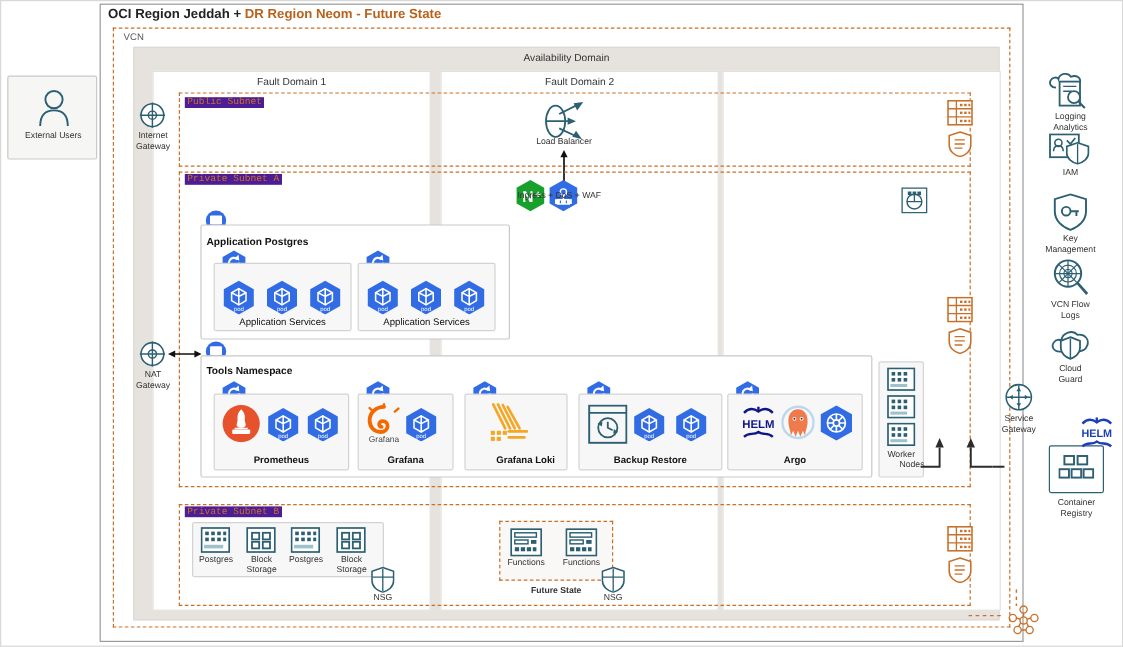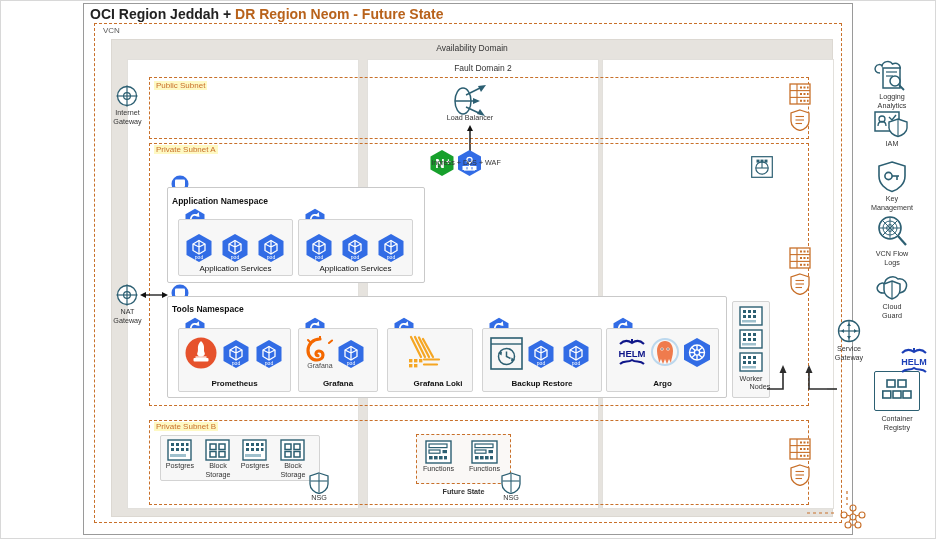--- a/index.html
+++ b/index.html
@@ -2,72 +2,80 @@
 <html><head>
 <meta charset="utf-8">
 <style>
   html,body{margin:0;padding:0;background:#ffffff;}
   body{width:936px;height:539px;font-family:"Liberation Sans",sans-serif;color:#333;overflow:hidden;}
   #root{position:relative;width:936px;height:539px;border:1px solid #d8d8d8;box-sizing:border-box;background:#fff;}
   .abs{position:absolute;box-sizing:border-box;}
 
   
   .region{border:1.5px solid #9a9a9a;background:#fff;}
-  .region-title{font-weight:bold;font-size:14px;color:#222;}
+  .region-title{font-weight:bold;font-size:11px;color:#222;}
   .region-title span.dr{color:#b8621b;font-weight:bold;}
 
   .vcn{border:1.4px dashed #c8702a;background:#fff;}
   .vcn-label{font-size:8px;color:#5a5a5a;}
 
   .ad{background:#e6e3de;border:1px solid #dcd8d2;}
   .ad-title{font-size:8.5px;color:#333;text-align:center;}
 
   .fd{background:#ffffff;border:1px solid #e2e0dc;}
   .fd-title{font-size:8.5px;color:#333;text-align:center;}
 
   .subnet{border:1.2px dashed #c8702a;background:transparent;}
-  .subnet-lbl{position:absolute;font-size:8px;color:#c8702a;background:#fef9c3;padding:0 2px;}
+  .subnet-lbl{position:absolute;font-size:8px;color:#c8702a;background:#4c1d95;padding:0 2px;font-family:Liberation Mono, monospace;}
 
   .nsbox{background:#ffffff;border:1px solid #c9c9c9;border-radius:2px;}
   .nsbox-title{font-size:8.5px;font-weight:bold;color:#111;}
   .group{background:#f7f7f7;border:1px solid #d3d3d3;border-radius:2px;}
   .group-title{font-size:8px;color:#111;text-align:center;}
   .group-title.b{font-weight:bold;text-align:center;}
 
   .plainbox{background:#fff;border:1px solid #c9c9c9;border-radius:2px;}
   .dashbox{border:1.2px dashed #c8702a;background:transparent;}
 
   .cap{font-size:7.2px;color:#333;text-align:center;line-height:1.15;}
   .cap.b{font-weight:bold;}
   .conn{position:absolute;}
 </style>
 </head>
 <body>
 
 <div id="root">
 
+  <div class="abs plainbox" style="left:5px;top:62px;width:75px;height:70px;background:#f6f6f5;">
+    <svg class="abs" style="left:24px;top:10px;" width="28" height="32" viewBox="0 0 28 32">
+      <circle cx="14" cy="9" r="7.2" fill="none" stroke="#2c5f72" stroke-width="1.6"></circle>
+      <path d="M2.5 31 C2.5 20.5 8 18 14 18 C20 18 25.5 20.5 25.5 31" fill="none" stroke="#2c5f72" stroke-width="1.6"></path>
+    </svg>
+    <div class="cap abs" style="left:0;top:45px;width:75px;">External Users</div>
+  </div>
 
   <svg class="conn" style="left:82px;top:90px;" width="36" height="12" viewBox="0 0 36 12">
     <line x1="5" y1="6" x2="31" y2="6" stroke="#111" stroke-width="1.4"></line>
     <polygon points="0,6 6,3 6,9" fill="#111"></polygon>
     <polygon points="36,6 30,3 30,9" fill="#111"></polygon>
   </svg>
 
   <div class="abs region" style="left:82px;top:2px;width:770px;height:532px;"></div>
   <div class="abs region-title" style="left:89px;top:5px;">
     <span>OCI Region Jeddah + </span><span class="dr">DR Region Neom - Future State</span>
   </div>
 
   <div class="abs vcn" style="left:93px;top:22px;width:748px;height:500px;"></div>
   <div class="abs vcn-label" style="left:100px;top:25px;background:#fff;padding:0 2px;">VCN</div>
 
   <div class="abs ad" style="left:110px;top:38px;width:722px;height:478px;"></div>
   <div class="abs ad-title" style="left:110px;top:42px;width:722px;">Availability Domain</div>
 
   <div class="abs fd" style="left:126px;top:58px;width:232px;height:450px;"></div>
+  <div class="abs fd-title" style="left:126px;top:62px;width:232px;">Fault Domain 1</div>
 
   <div class="abs fd" style="left:366px;top:58px;width:232px;height:450px;"></div>
   <div class="abs fd-title" style="left:366px;top:62px;width:232px;">Fault Domain 2</div>
 
   <div class="abs fd" style="left:601px;top:58px;width:232px;height:450px;"></div>
 
   <div class="abs subnet" style="left:148px;top:76px;width:660px;height:62px;"></div>
   <div class="subnet-lbl" style="left:153px;top:80px;">Public Subnet</div>
 
   <svg class="conn" style="left:445px;top:82px;" width="48" height="36" viewBox="0 0 48 36">
@@ -118,21 +126,21 @@
     <rect x="9.5" y="3.6" width="3" height="3" fill="#2c5f72"></rect>
     <rect x="13.5" y="3.6" width="3" height="3" fill="#2c5f72"></rect>
   </svg>
 
   <svg class="conn" style="left:170px;top:174px;" width="18" height="18" viewBox="0 0 18 18">
     <circle cx="9" cy="9" r="8.5" fill="#326ce5"></circle>
     <rect x="4" y="4.5" width="10" height="7.5" rx="1" fill="#fff"></rect>
     <rect x="7" y="12.4" width="4" height="1.3" fill="#fff"></rect>
   </svg>
   <div class="abs nsbox" style="left:166px;top:186px;width:258px;height:96px;"></div>
-  <div class="abs nsbox-title" style="left:171px;top:195px;">Application Namespace</div>
+  <div class="abs nsbox-title" style="left:171px;top:195px;">Application Postgres</div>
 
   <svg class="conn" style="left:183px;top:207px;" width="22" height="22" viewBox="0 0 22 22">
     <polygon points="11,0.8 20.5,6.2 20.5,15.8 11,21.2 1.5,15.8 1.5,6.2" fill="#326ce5"></polygon>
     <path d="M15.2 11 a4.2 4.2 0 1 1 -1.4 -3.1" fill="none" stroke="#fff" stroke-width="1.7"></path>
     <polygon points="14.8,4.2 15.4,9 10.8,7.8" fill="#fff"></polygon>
   </svg>
   <div class="abs group" style="left:177px;top:218px;width:115px;height:57px;"></div>
   <svg class="conn" style="left:184px;top:232px;" width="28" height="29" viewBox="0 0 28 29">
     <polygon points="14,1 26.5,8 26.5,22 14,29 1.5,22 1.5,8" fill="#326ce5"></polygon>
     <g fill="none" stroke="#fff" stroke-width="1.3">

